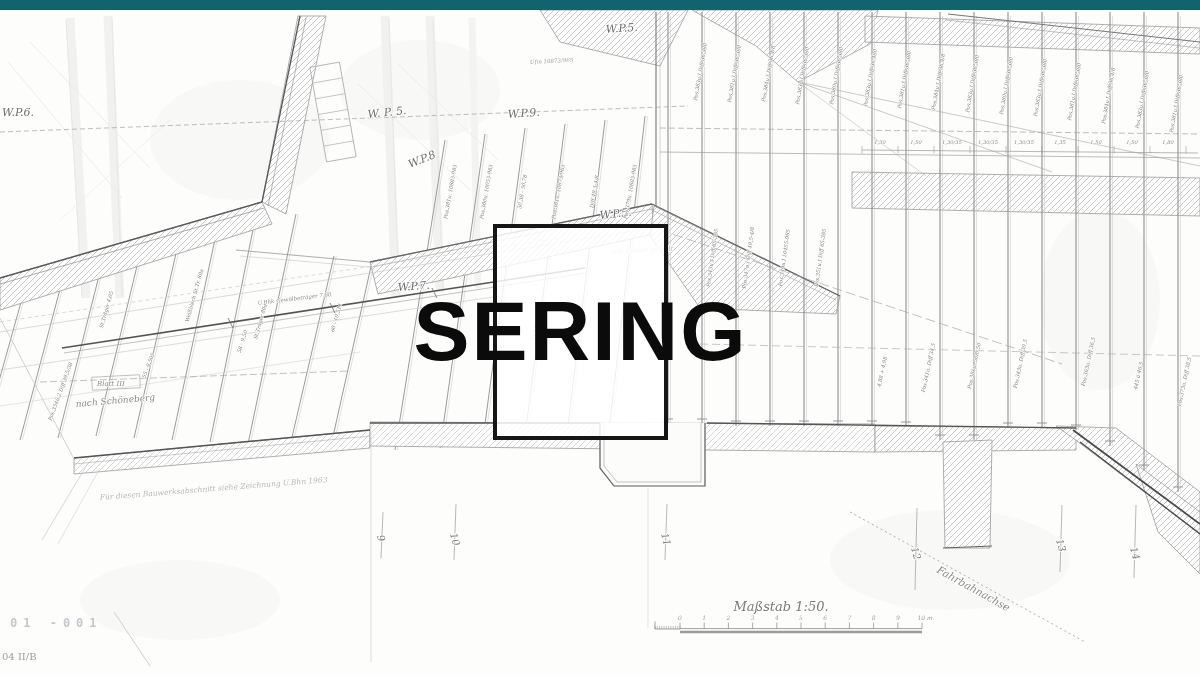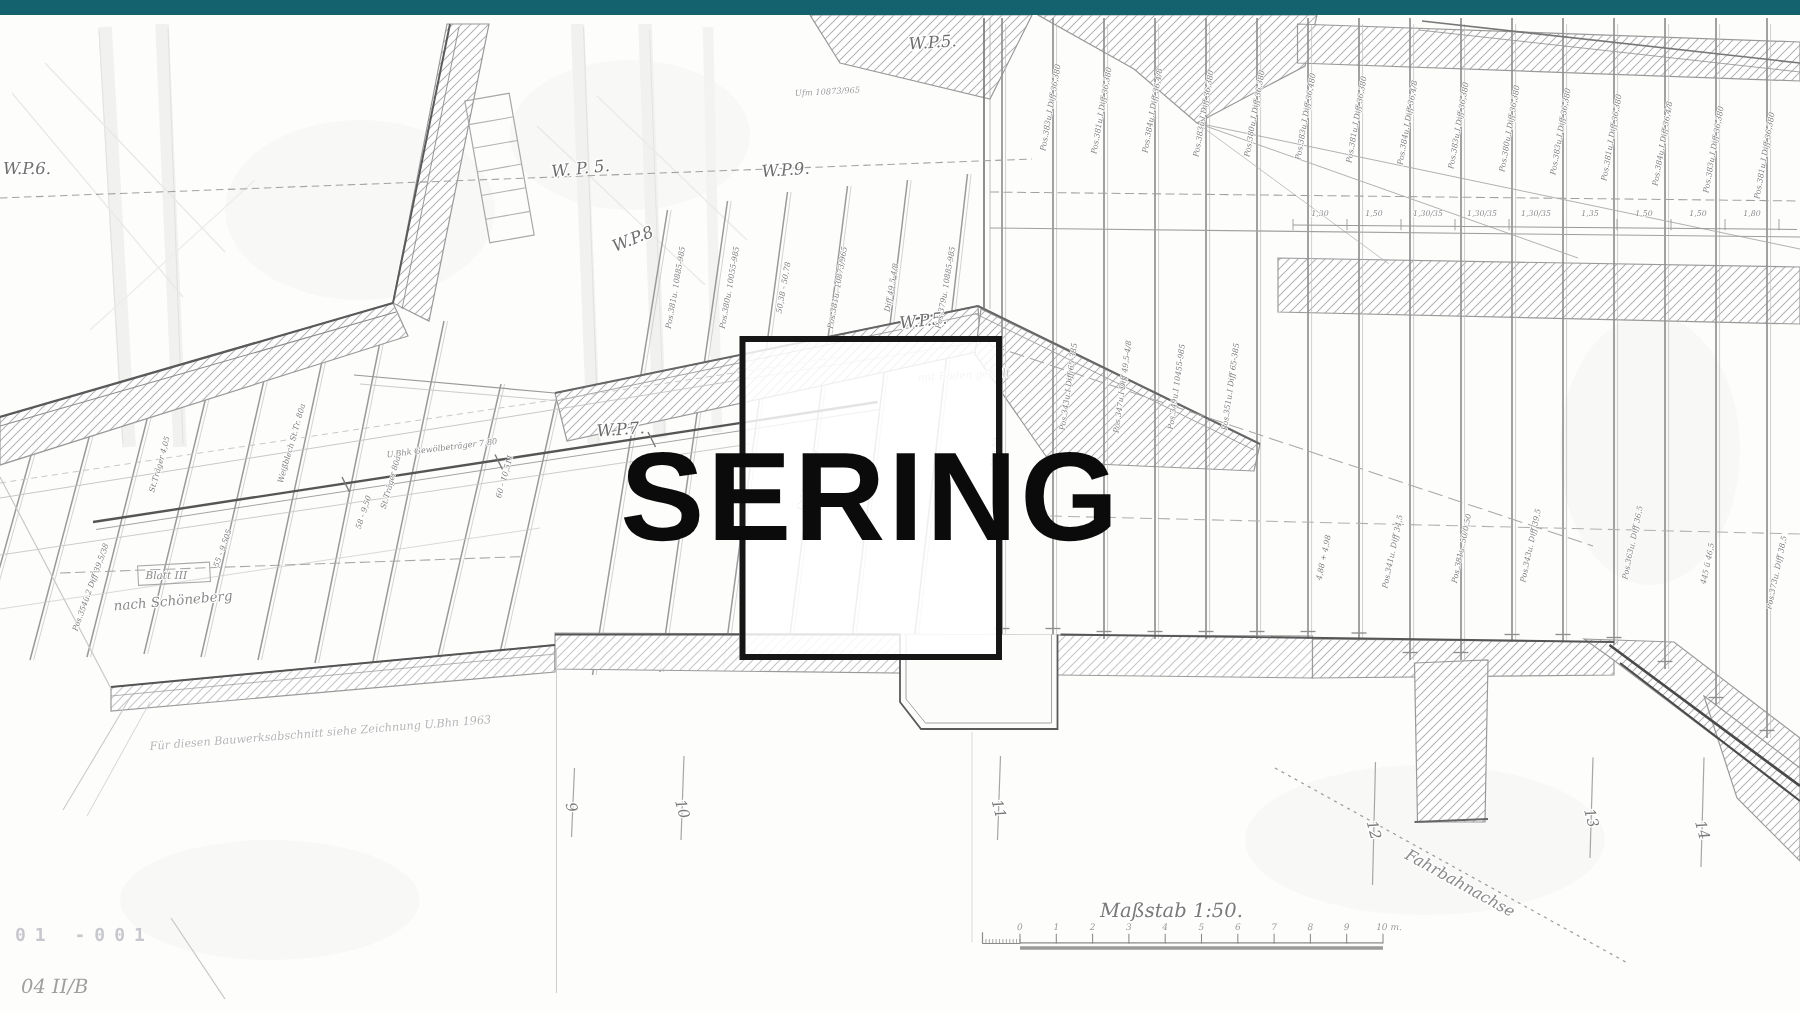--- a/index.html
+++ b/index.html
@@ -6,22 +6,22 @@
   #stage{position:relative;width:1200px;height:675px;font-family:"Liberation Sans",sans-serif;}
   #topbar{position:absolute;left:0;top:0;width:1200px;height:10px;}
   #plan{position:absolute;left:0;top:0;}
   #watermark{position:absolute;left:493px;top:224px;width:175px;height:216px;box-sizing:border-box;
     border:4px solid #161616;background:rgba(255,255,255,.84);display:flex;
     align-items:center;justify-content:center;}
   #watermark .wline{font-family:"Liberation Sans",sans-serif;font-weight:bold;font-size:84px;
     line-height:.99;letter-spacing:2px;color:#0b0b0b;}
   #stamp{position:absolute;left:10px;top:616px;font-family:"DejaVu Sans Mono",monospace;
     font-size:12px;font-weight:bold;letter-spacing:6px;color:#c7c7ce;}
-  #stamp-sub{position:absolute;left:14px;top:651px;font-family:"DejaVu Serif",serif;font-style:italic;
-    font-size:13px;color:#9f9f9f;}
+  #stamp-sub{position:absolute;left:2px;top:651px;font-family:"DejaVu Serif",serif;
+    font-size:10px;color:#9f9f9f;}
 </style>
 </head>
 <body>
 
 <div id="stage">
   <svg id="plan" width="1200" height="675" viewBox="0 0 1200 675">
     <defs>
       <pattern id="h1" width="6" height="6" patternUnits="userSpaceOnUse">
         <path d="M-1,1 L1,-1 M-1,7 L7,-1 M5,7 L7,5" stroke="#b2b2b2" stroke-width="0.7" fill="none"></path>
       </pattern>

